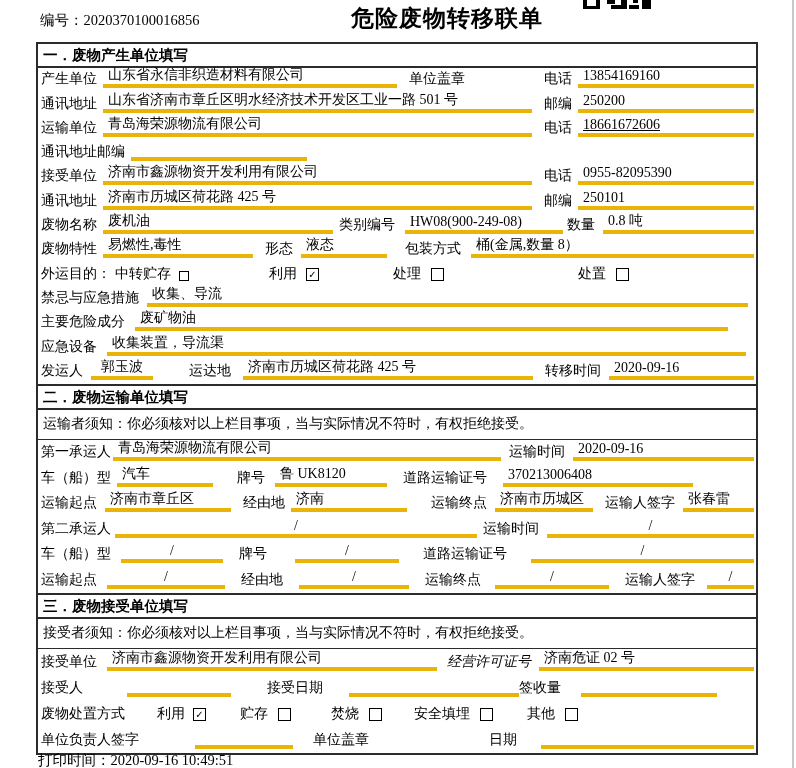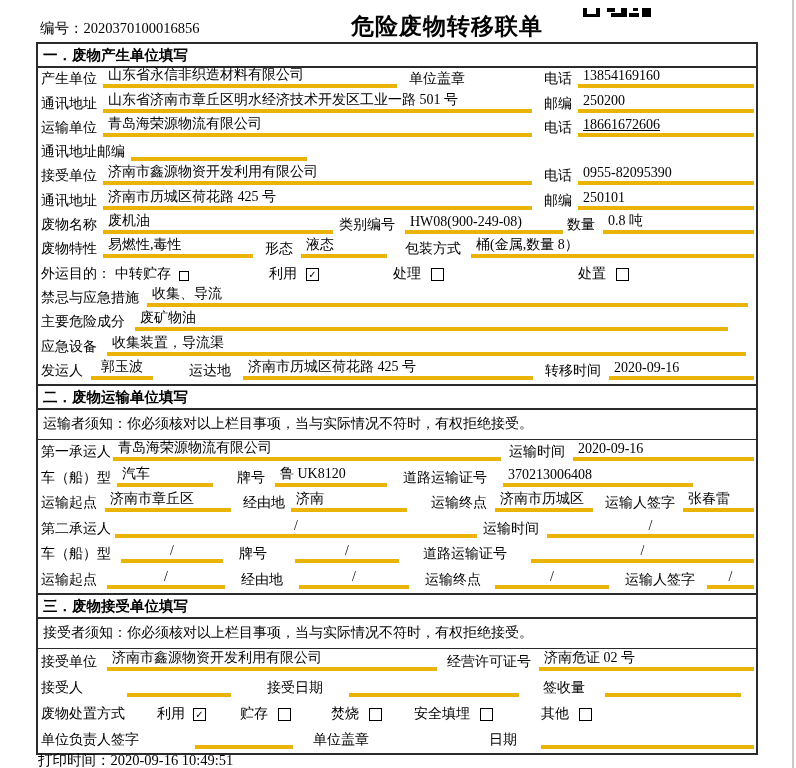--- a/index.html
+++ b/index.html
@@ -2,21 +2,21 @@
 <html><head>
 <meta charset="utf-8">
 <style>
   html,body{margin:0;padding:0;}
   body{
     width:796px;height:768px;background:#ffffff;position:relative;overflow:hidden;
     font-family:"Liberation Serif","DejaVu Serif",serif;color:#000;
   }
   .page-edge{position:absolute;top:0;left:792px;width:2px;height:768px;background:#c9c9c9;}
   
-  .hdr{position:absolute;top:8px;left:0;width:100%;height:25px;}
+  .hdr{position:absolute;top:0;left:0;width:100%;height:25px;}
   .doc-no{position:absolute;left:40px;top:11px;font-size:14.5px;white-space:nowrap;}
   .form-title{position:absolute;left:447px;top:3px;transform:translateX(-50%);
     font-size:23px;font-weight:bold;letter-spacing:1px;white-space:nowrap;}
   
   .qr{position:absolute;left:583px;top:0;width:70px;height:9px;}
   .qr div{position:absolute;background:#000;}
   .qr .q1{left:0;top:0;width:17px;height:9px;background:transparent;
     border-left:4px solid #000;border-right:4px solid #000;border-bottom:3px solid #000;box-sizing:border-box;}
   
   .tbl{position:absolute;left:36px;top:42px;width:722px;border:2px solid #2b2b2b;box-sizing:border-box;background:#fff;}
@@ -224,44 +224,44 @@
     </div>
   </div>
 
   <div class="s3">
     <div class="sec-title bt">三．废物接受单位填写</div>
     <div class="note">接受者须知：你必须核对以上栏目事项，当与实际情况不符时，有权拒绝接受。</div>
 
     <div class="row">
       <span class="lab">接受单位</span>
       <span class="val" style="width:330px;margin-left:10px;">济南市鑫源物资开发利用有限公司</span>
-      <span class="lab" style="margin-left:10px;">经营许可证号</span>
+      <span class="lab" style="margin-left:10px;font-style:italic;">经营许可证号</span>
       <span class="val fill" style="margin-left:8px;">济南危证 02 号</span>
     </div>
 
     <div class="row">
       <span class="lab">接受人</span>
       <span class="val" style="width:104px;margin-left:44px;"></span>
       <span class="lab" style="margin-left:36px;">接受日期</span>
       <span class="val" style="width:170px;margin-left:26px;"></span>
-      <span class="lab" style="margin-left:24px;">签收量</span>
+      <span class="lab" style="">签收量</span>
       <span class="val" style="width:136px;margin-left:20px;"></span>
     </div>
 
     <div class="row">
       <span class="lab">废物处置方式</span>
       <span class="lab" style="margin-left:32px;">利用</span>
       <span class="cb" style="margin-left:8px;">✓</span>
       <span class="lab" style="margin-left:34px;">贮存</span>
       <span class="cb" style="margin-left:10px;"></span>
       <span class="lab" style="margin-left:40px;">焚烧</span>
       <span class="cb" style="margin-left:10px;"></span>
       <span class="lab" style="margin-left:32px;">安全填埋</span>
       <span class="cb" style="margin-left:10px;"></span>
-      <span class="lab" style="margin-left:48px;">其他</span>
+      <span class="lab" style="margin-left:34px;">其他</span>
       <span class="cb" style="margin-left:10px;"></span>
     </div>
 
     <div class="row">
       <span class="lab">单位负责人签字</span>
       <span class="val" style="width:98px;margin-left:56px;"></span>
       <span class="lab" style="margin-left:20px;">单位盖章</span>
       <span class="lab" style="margin-left:120px;">日期</span>
       <span class="val fill" style="margin-left:24px;"></span>
     </div>

